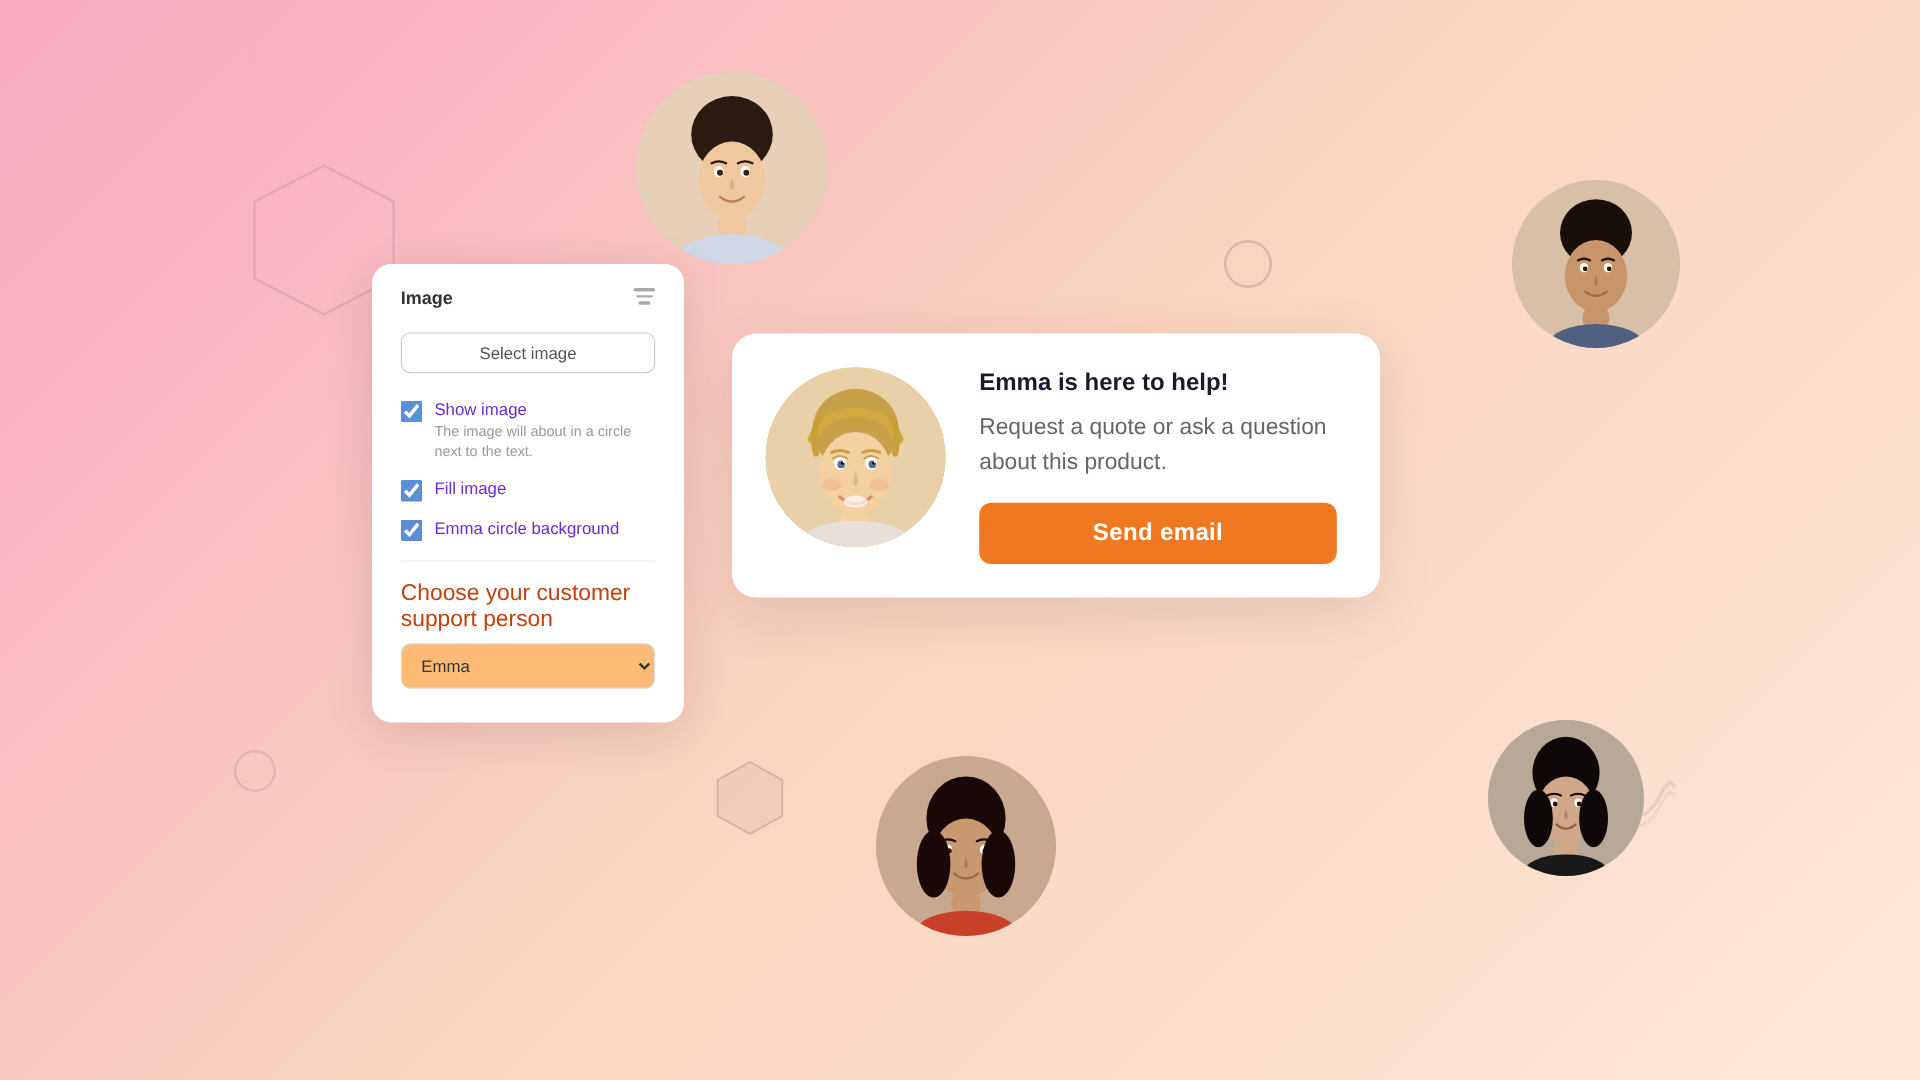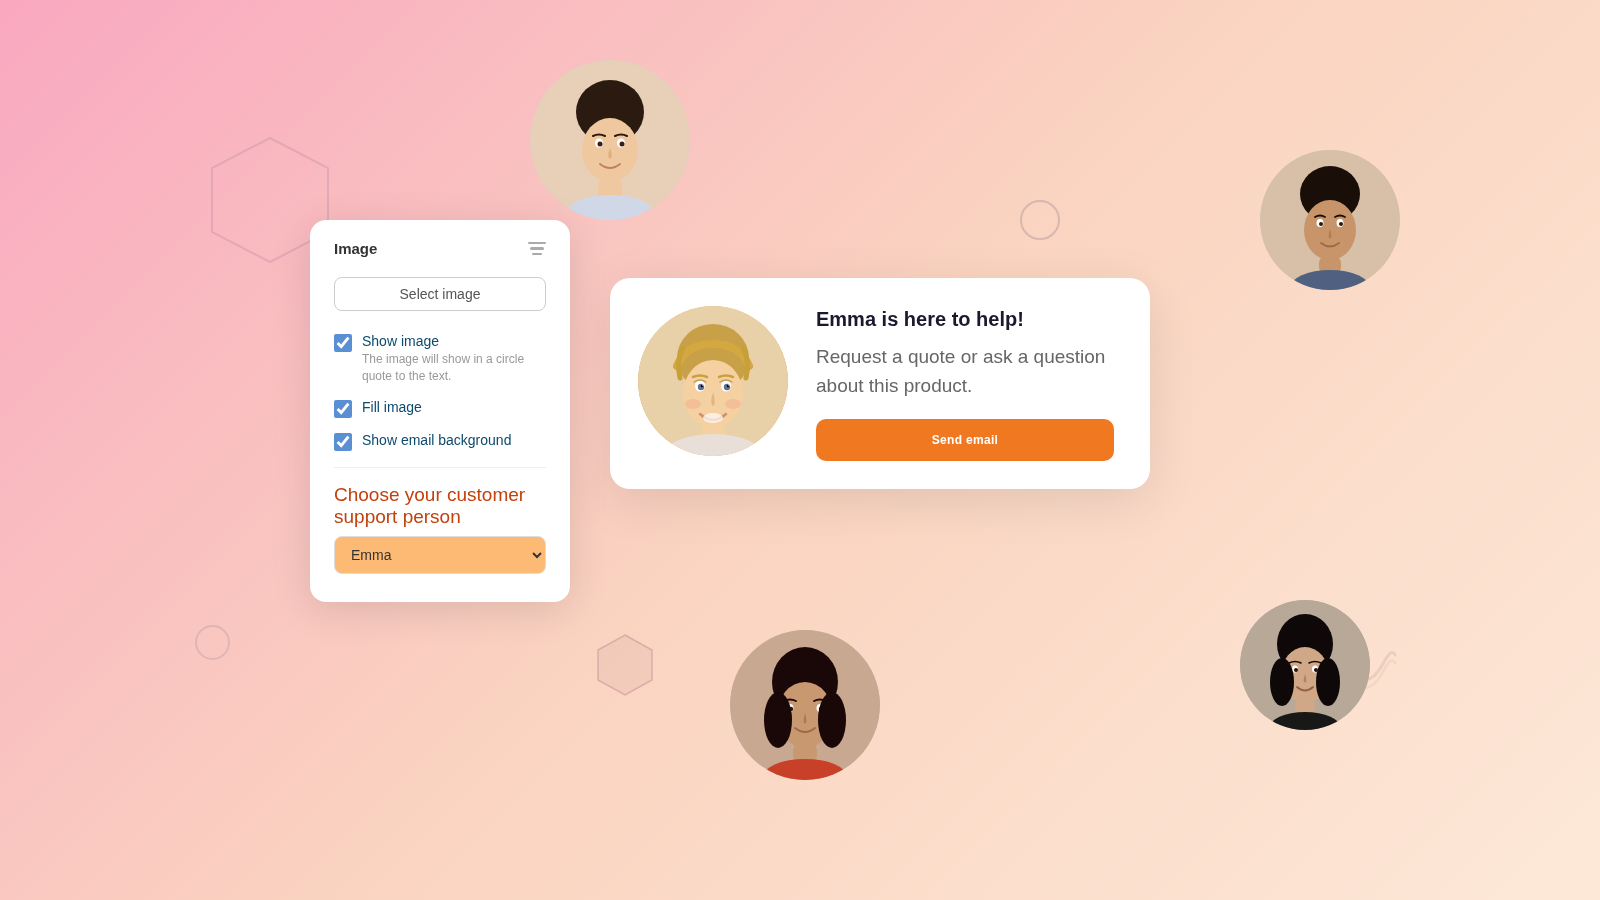--- a/index.html
+++ b/index.html
@@ -109,21 +109,21 @@
       width: 260px;
       background: #fff;
       border-radius: 16px;
       box-shadow: 0 8px 40px rgba(0,0,0,0.12);
       padding: 20px 24px 28px;
     }
 
     .panel-header {
       display: flex;
       justify-content: space-between;
-      align-items: center;
+      align-items: flex-start;
       margin-bottom: 20px;
     }
 
     .panel-title {
       font-size: 15px;
       font-weight: 600;
       color: #333;
     }
 
     .stacked-icon {
@@ -181,21 +181,21 @@
       flex-shrink: 0;
     }
 
     .checkbox-label-group {
       display: flex;
       flex-direction: column;
     }
 
     .checkbox-label {
       font-size: 14px;
-      color: #0c4a6e;
+      color: #6d28d9;
       font-weight: 500;
     }
 
     .checkbox-sublabel {
       font-size: 12px;
       color: #999;
       margin-top: 2px;
       line-height: 1.4;
     }
 
@@ -274,21 +274,21 @@
       line-height: 1.55;
       margin-bottom: 18px;
     }
 
     .send-email-btn {
       background: #f07820;
       color: #fff;
       border: none;
       padding: 14px 16px;
       border-radius: 10px;
-      font-size: 12px;
+      font-size: 20px;
       font-weight: 600;
       cursor: pointer;
       font-family: inherit;
       letter-spacing: 0.3px;
       width: 100%;
     }
 
     
     .person-svg {
       width: 100%;
@@ -410,35 +410,35 @@
       <span></span>
     </div>
   </div>
 
   <button class="select-image-btn">Select image</button>
 
   <div class="checkbox-row">
     <input type="checkbox" checked="" id="cb-show-image" style="">
     <div class="checkbox-label-group">
       <label class="checkbox-label" for="cb-show-image">Show image</label>
-      <span class="checkbox-sublabel">The image will show in a circle quote to the text.</span>
+      <span class="checkbox-sublabel">The image will about in a circle next to the text.</span>
     </div>
   </div>
 
   <div class="checkbox-row">
     <input type="checkbox" checked="" id="cb-fill-image" style="">
     <div class="checkbox-label-group">
       <label class="checkbox-label" for="cb-fill-image">Fill image</label>
     </div>
   </div>
 
   <div class="checkbox-row">
     <input type="checkbox" checked="" id="cb-circle-bg" style="">
     <div class="checkbox-label-group">
-      <label class="checkbox-label" for="cb-circle-bg">Show email background</label>
+      <label class="checkbox-label" for="cb-circle-bg">Emma circle background</label>
     </div>
   </div>
 
   <div class="divider"></div>
 
   <div class="dropdown-label">Choose your customer support person</div>
   <select class="dropdown-select">
     <option>Emma</option>
     <option>John</option>
     <option>Sarah</option>

